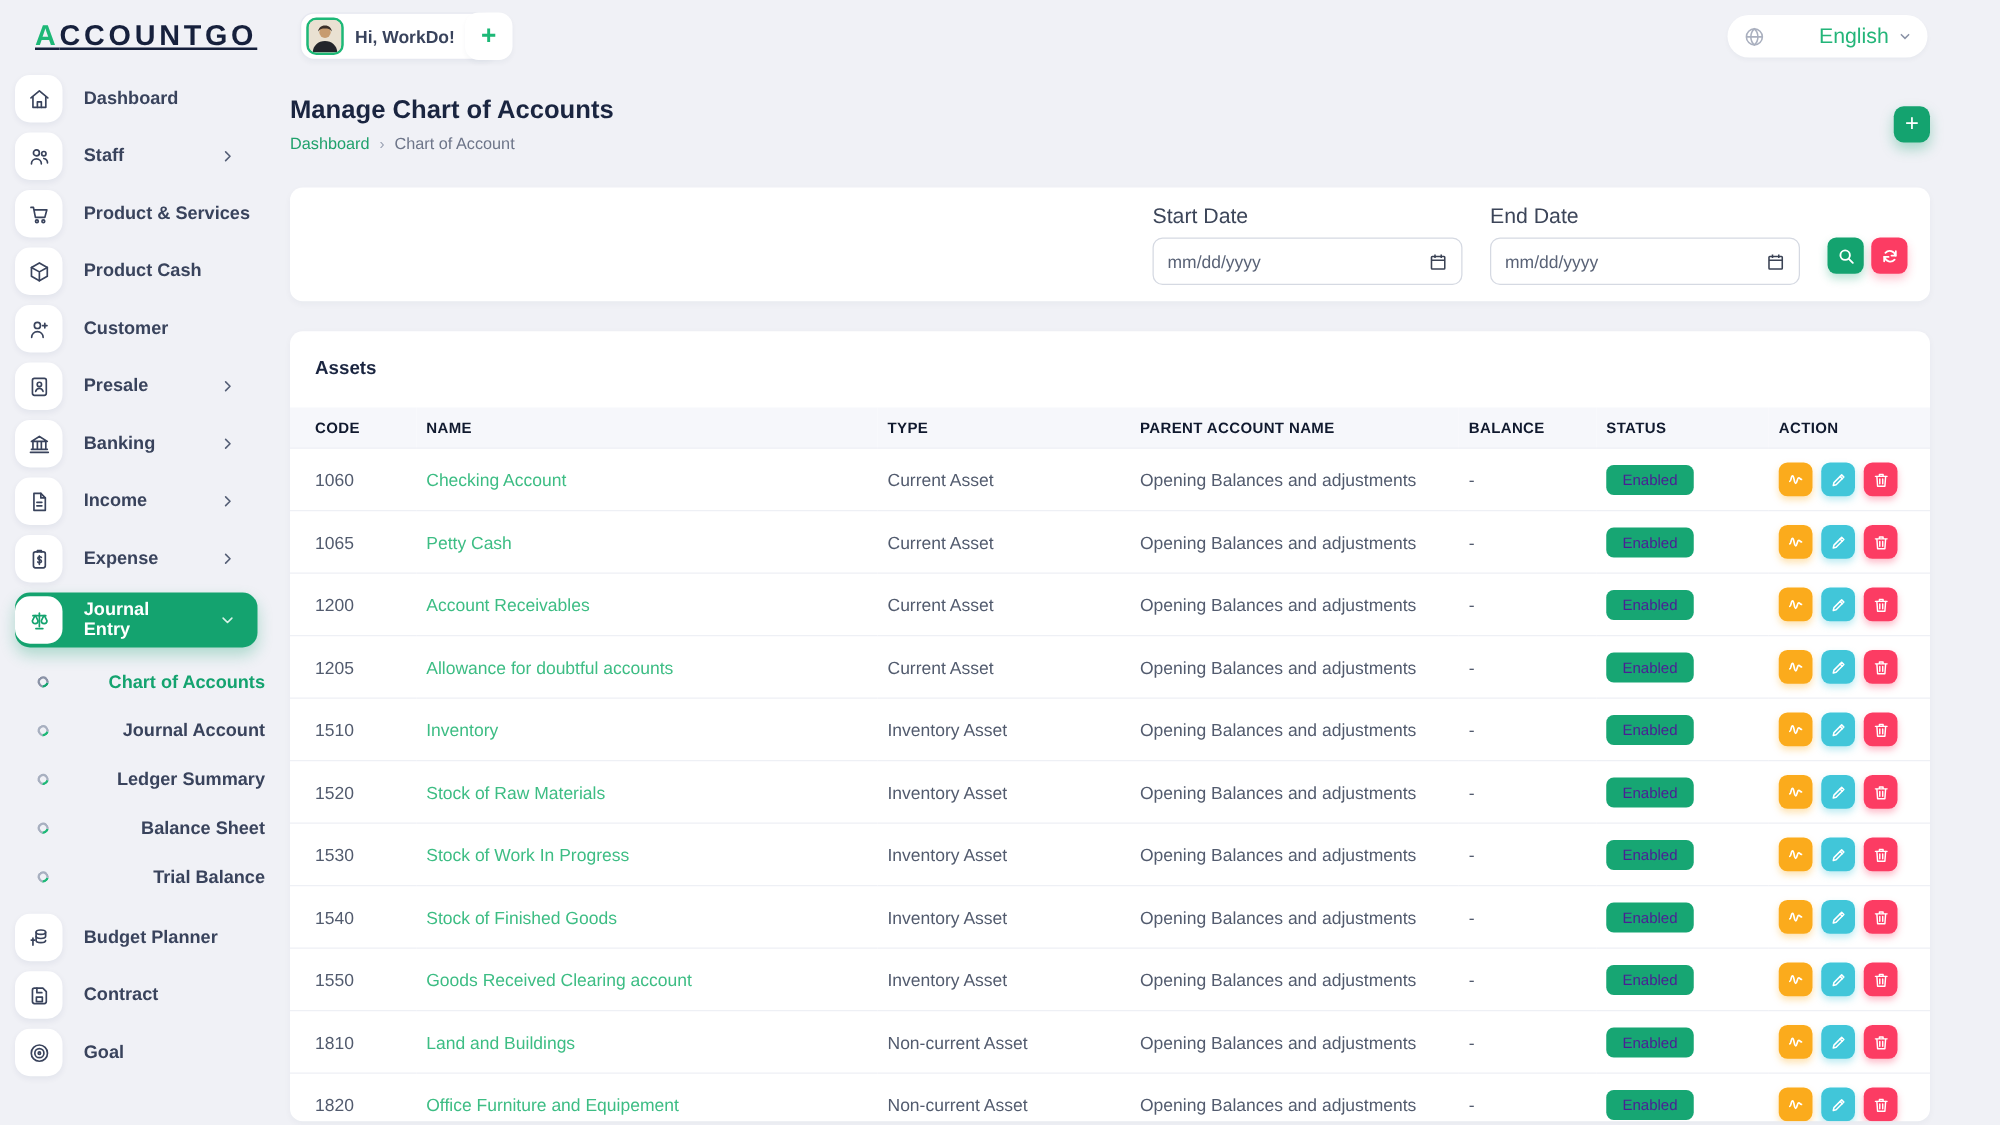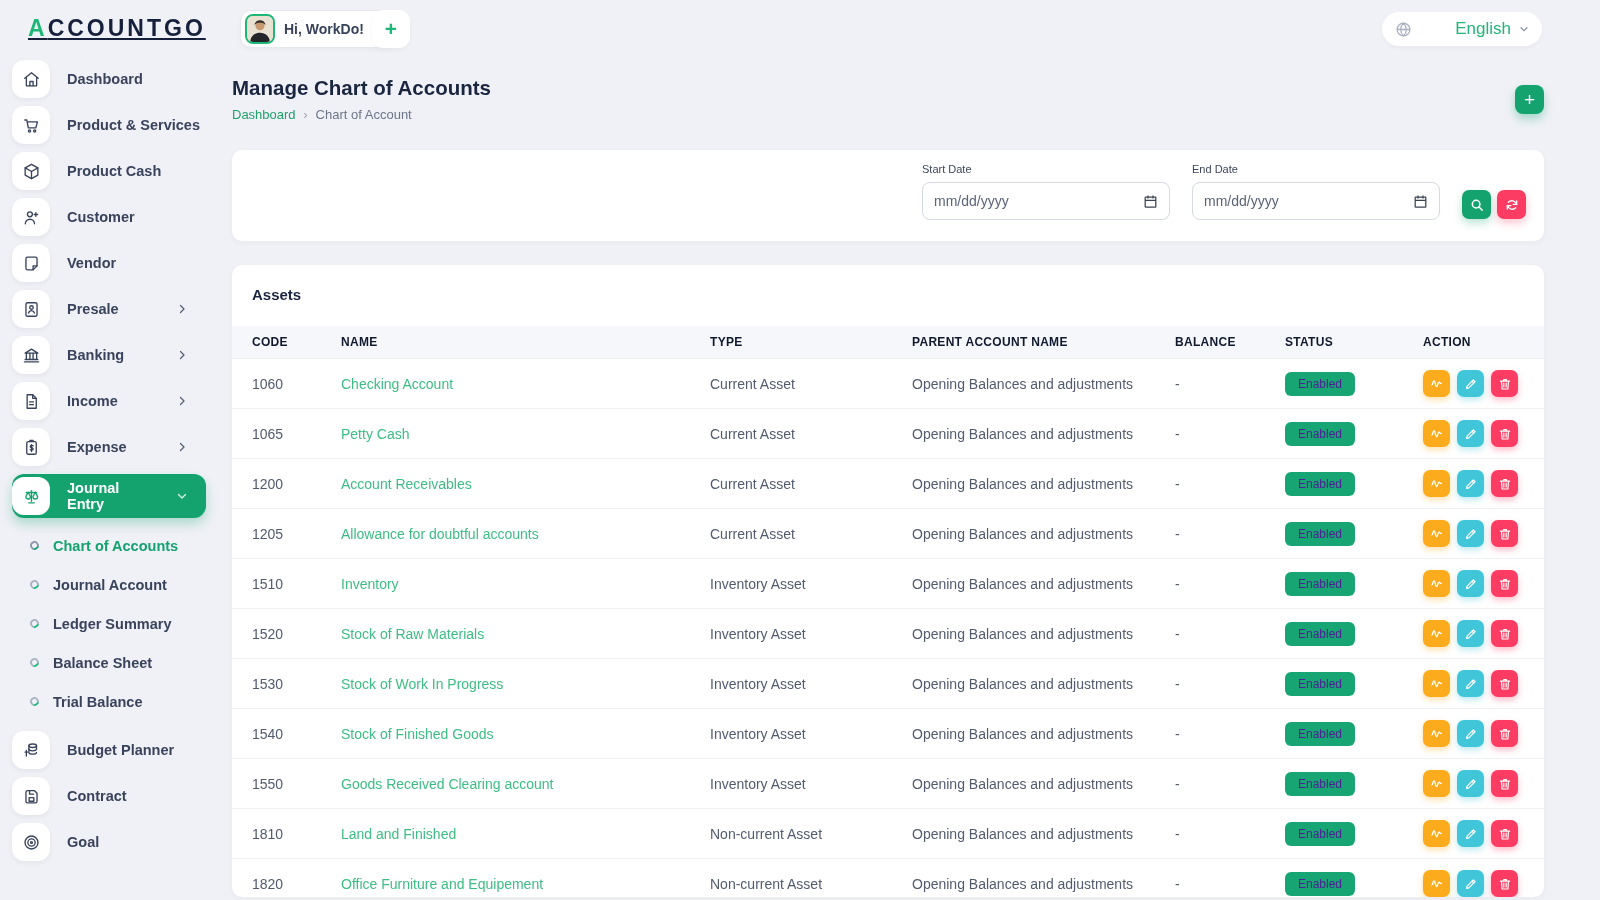--- a/index.html
+++ b/index.html
@@ -53,21 +53,21 @@
     display:grid; place-items:center; color:#39435c;
     box-shadow:0 2px 5px rgba(25,39,77,.06);
   }
   .side-item .lbl { font-size:14.5px; font-weight:600; color:#39435c; }
   .side-item .chev { margin-left:auto; margin-right:12px; }
   .side-item.active { background:#14a36f; height:44px; box-shadow:0 6px 12px rgba(20,163,111,.3); }
   .side-item.active .lbl { color:#fff; }
   .side-item.active .icon-box { color:#14a36f; box-shadow:none; }
   .side-item.active .chev { color:#d9f3e8; }
   .sub-list { margin:6px 0 10px 0; }
-  .sub-item { display:flex; align-items:center; gap:14px; height:39px; padding-left:30px; cursor:pointer; }
+  .sub-item { display:flex; align-items:center; gap:14px; height:39px; padding-left:30px; cursor:pointer;justify-content:space-between; }
   .bullet {
     width:9px; height:9px; border-radius:50%; flex:none;
     border:2px solid #a8b0c0; border-bottom-color:#1db877;
     transform:rotate(-35deg);
   }
   .sub-item .lbl { font-size:14.5px; font-weight:600; color:#39435c; }
   .sub-item.active .lbl { color:#14a36f; font-weight:700; }
   .sub-item.active .bullet { border-color:#8b93a7; border-bottom-color:#14a36f; }
 
   
@@ -84,21 +84,21 @@
     box-shadow:0 5px 10px rgba(20,163,111,.35);
   }
 
   
   .filter-card {
     position:absolute; top:74px; left:0; width:1312px; height:91px;
     background:#fff; border-radius:10px; box-shadow:0 2px 6px rgba(25,39,77,.04);
     display:flex; justify-content:flex-end; align-items:flex-start; padding:13px 18px 0 18px;
   }
   .field { width:248px; margin-right:22px; }
-  .field label { display:block; font-size:11px; color:#3c4559; margin-bottom:7px; }
+  .field label { display:block; font-size:17px; color:#3c4559; margin-bottom:7px; }
   .date-input {
     height:38px; border:1px solid #d5d9e2; border-radius:8px; background:#fff;
     display:flex; align-items:center; justify-content:space-between;
     padding:0 11px; font-size:14px; color:#5a6377; cursor:text;
   }
   .filter-btns { display:flex; gap:6px; margin-top:27px; }
   .sq-btn { width:29px; height:29px; border:none; border-radius:7px; color:#fff; display:grid; place-items:center; cursor:pointer; }
   .sq-btn.search { background:#14a36f; box-shadow:0 4px 8px rgba(20,163,111,.3); }
   .sq-btn.reset  { background:#fc3c63; box-shadow:0 4px 8px rgba(252,60,99,.3); }
 
@@ -182,20 +182,38 @@
             <path d="M10 20v-5.5h4V20"></path>
           </svg>
         </span>
       </span>
       <span class="lbl">Dashboard</span>
     </div>
     <div class="side-item">
       <span class="icon-box">
         <span class="icon">
           <svg width="19" height="19" viewBox="0 0 24 24" fill="none" stroke="currentColor" stroke-width="1.7" stroke-linecap="round" stroke-linejoin="round">
+            <circle cx="9" cy="8" r="3"></circle>
+            <path d="M4 19c0-2.8 2.2-5 5-5s5 2.2 5 5"></path>
+            <circle cx="16.5" cy="8.8" r="2.2"></circle>
+            <path d="M16.5 13.6c2.2.4 3.7 2.2 3.7 4.4"></path>
+          </svg>
+        </span>
+      </span>
+      <span class="lbl">Staff</span>
+      <span class="icon chev">
+        <svg width="12" height="12" viewBox="0 0 24 24" fill="none" stroke="#555f76" stroke-width="2.6" stroke-linecap="round" stroke-linejoin="round">
+          <path d="M9 5l7 7-7 7"></path>
+        </svg>
+      </span>
+    </div>
+    <div class="side-item">
+      <span class="icon-box">
+        <span class="icon">
+          <svg width="19" height="19" viewBox="0 0 24 24" fill="none" stroke="currentColor" stroke-width="1.7" stroke-linecap="round" stroke-linejoin="round">
             <circle cx="9.5" cy="19" r="1.4"></circle>
             <circle cx="16" cy="19" r="1.4"></circle>
             <path d="M3.5 5H6l2 10h9.5l2-7.5H7"></path>
           </svg>
         </span>
       </span>
       <span class="lbl">Product &amp; Services</span>
     </div>
     <div class="side-item">
       <span class="icon-box">
@@ -212,31 +230,20 @@
       <span class="icon-box">
         <span class="icon">
           <svg width="19" height="19" viewBox="0 0 24 24" fill="none" stroke="currentColor" stroke-width="1.7" stroke-linecap="round" stroke-linejoin="round">
             <circle cx="10" cy="8" r="3.1"></circle>
             <path d="M4.2 20c0-3.2 2.6-5.8 5.8-5.8s5.8 2.6 5.8 5.8"></path>
             <path d="M17.5 6v4.4M15.3 8.2h4.4"></path>
           </svg>
         </span>
       </span>
       <span class="lbl">Customer</span>
-    </div>
-    <div class="side-item">
-      <span class="icon-box">
-        <span class="icon">
-          <svg width="19" height="19" viewBox="0 0 24 24" fill="none" stroke="currentColor" stroke-width="1.7" stroke-linecap="round" stroke-linejoin="round">
-            <path d="M5 6a2 2 0 012-2h10a2 2 0 012 2v9l-5 5H7a2 2 0 01-2-2z"></path>
-            <path d="M14 20v-5h5"></path>
-          </svg>
-        </span>
-      </span>
-      <span class="lbl">Vendor</span>
     </div>
     <div class="side-item">
       <span class="icon-box">
         <span class="icon">
           <svg width="19" height="19" viewBox="0 0 24 24" fill="none" stroke="currentColor" stroke-width="1.7" stroke-linecap="round" stroke-linejoin="round">
             <rect x="5" y="3.5" width="14" height="17" rx="2"></rect>
             <circle cx="12" cy="9.5" r="2.2"></circle>
             <path d="M8.3 16.5c.6-1.9 2-3 3.7-3s3.1 1.1 3.7 3"></path>
           </svg>
         </span>
@@ -772,21 +779,21 @@
                       <path d="M4 7h16M9.5 7V4.5h5V7M6 7l1 13.5h10L18 7"></path>
                       <path d="M10 10.5v6.5M14 10.5v6.5"></path>
                     </svg>
                   </span>
                 </button>
               </div>
             </td>
           </tr>
           <tr>
             <td>1810</td>
-            <td><a class="acc-link">Land and Finished</a></td>
+            <td><a class="acc-link">Land and Buildings</a></td>
             <td>Non-current Asset</td>
             <td>Opening Balances and adjustments</td>
             <td>-</td>
             <td><span class="badge">Enabled</span></td>
             <td>
               <div class="actions">
                 <button class="action-btn wave">
                   <span class="icon">
                     <svg width="15" height="15" viewBox="0 0 24 24" fill="none" stroke="#fff" stroke-width="2.2" stroke-linecap="round">
                       <path d="M4.5 14.5c1.8 0 1.6-7 3.6-7s2 9.5 4 9.5 1.8-7 3.8-7 1.3 2 3.6 2"></path>

